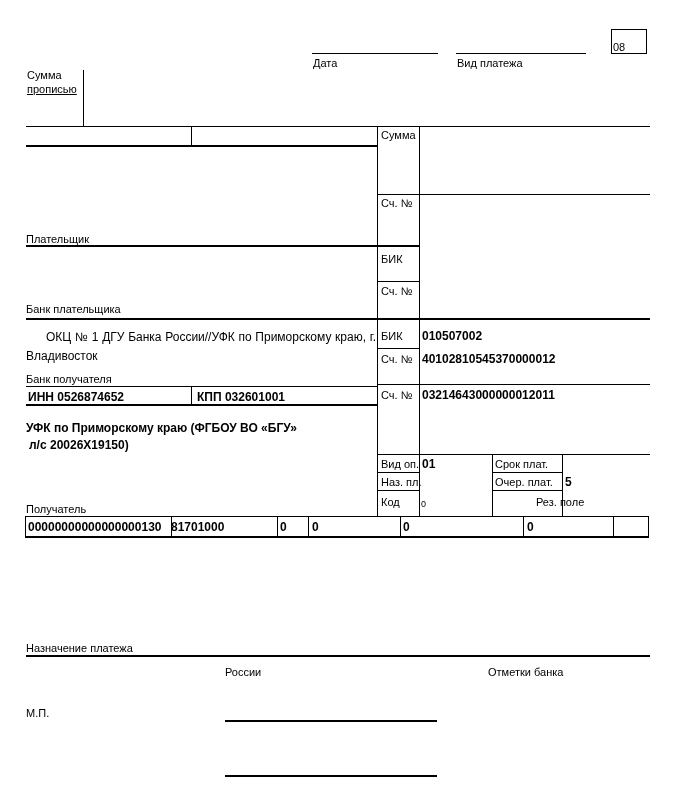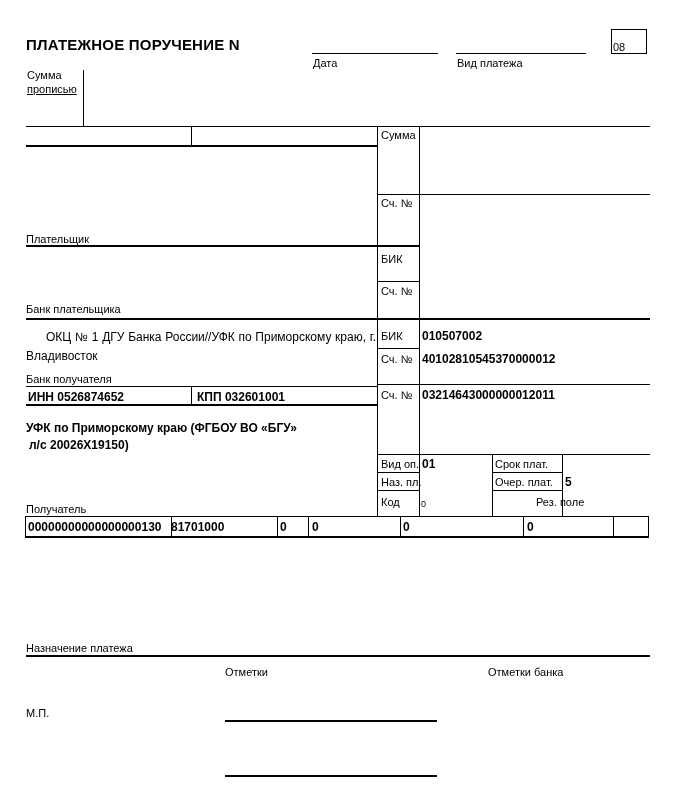--- a/index.html
+++ b/index.html
@@ -31,21 +31,20 @@
   }
   .payeename .ind{padding-left:3px;}
   .cell-center{position:absolute;text-align:left;font-size:12px;line-height:14px;font-weight:bold;}
   .smallzero{font-size:9px;line-height:10px;}
 </style>
 </head>
 <body>
 
 <div class="page">
 
-  <div class="t title" style="left:26px;top:36px;">ПЛАТЕЖНОЕ ПОРУЧЕНИЕ N</div>
 
   <div class="hl" style="left:312px;top:53px;width:126px;"></div>
   <div class="t lbl" style="left:313px;top:57px;">Дата</div>
 
   <div class="hl" style="left:456px;top:53px;width:130px;"></div>
   <div class="t lbl" style="left:457px;top:57px;">Вид платежа</div>
 
   <div class="codebox">
     <span>08</span>
   </div>
@@ -139,21 +138,21 @@
   <div class="t val" style="left:28px;top:520px;">00000000000000000130</div>
   <div class="cell-center" style="left:171px;top:520px;width:106px;">81701000</div>
   <div class="t val" style="left:280px;top:520px;">0</div>
   <div class="t val" style="left:312px;top:520px;">0</div>
   <div class="t val" style="left:403px;top:520px;">0</div>
   <div class="t val" style="left:527px;top:520px;">0</div>
 
   <div class="t lbl" style="left:26px;top:642px;">Назначение платежа</div>
   <div class="hl2" style="left:26px;top:655px;width:624px;"></div>
 
-  <div class="t lbl" style="left:225px;top:666px;">Отметки</div>
+  <div class="t lbl" style="left:225px;top:666px;">России</div>
   <div class="t lbl" style="left:488px;top:666px;">Отметки банка</div>
 
   <div class="t lbl" style="left:26px;top:707px;">М.П.</div>
 
   <div class="hl2" style="left:225px;top:720px;width:212px;"></div>
   <div class="hl2" style="left:225px;top:775px;width:212px;"></div>
 
 </div>
 
 </body></html>

